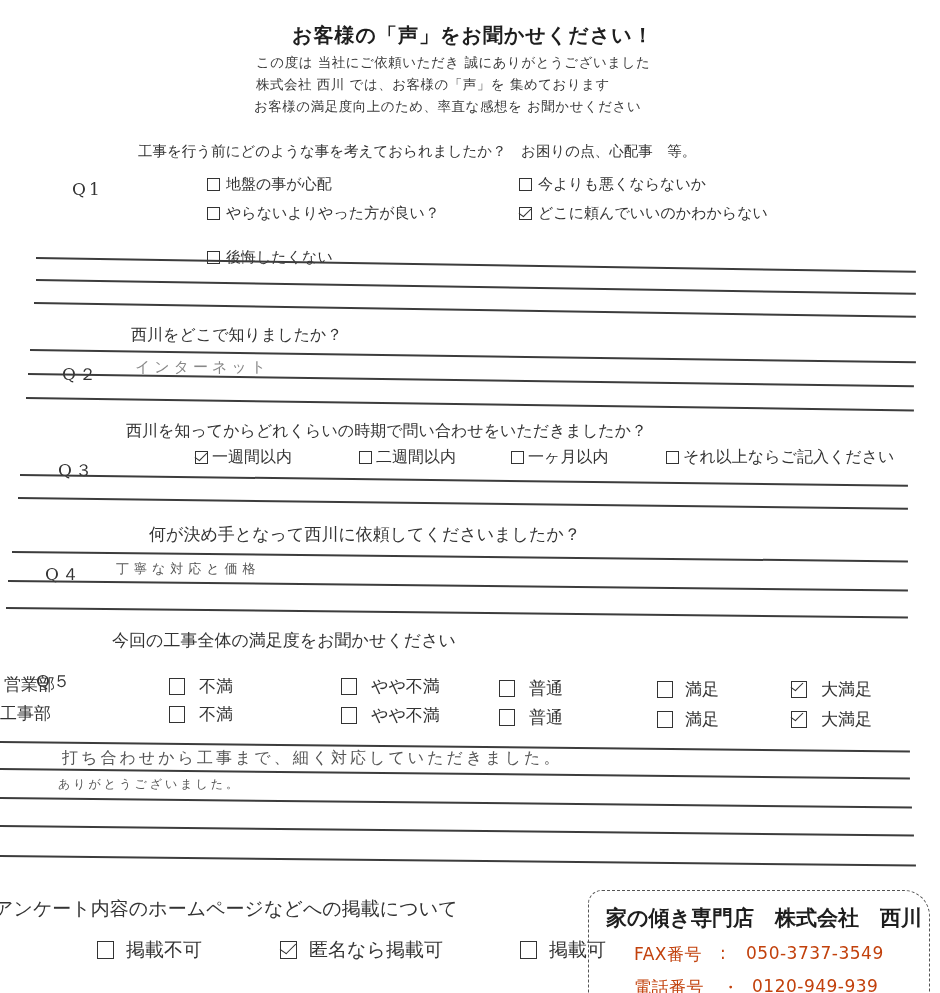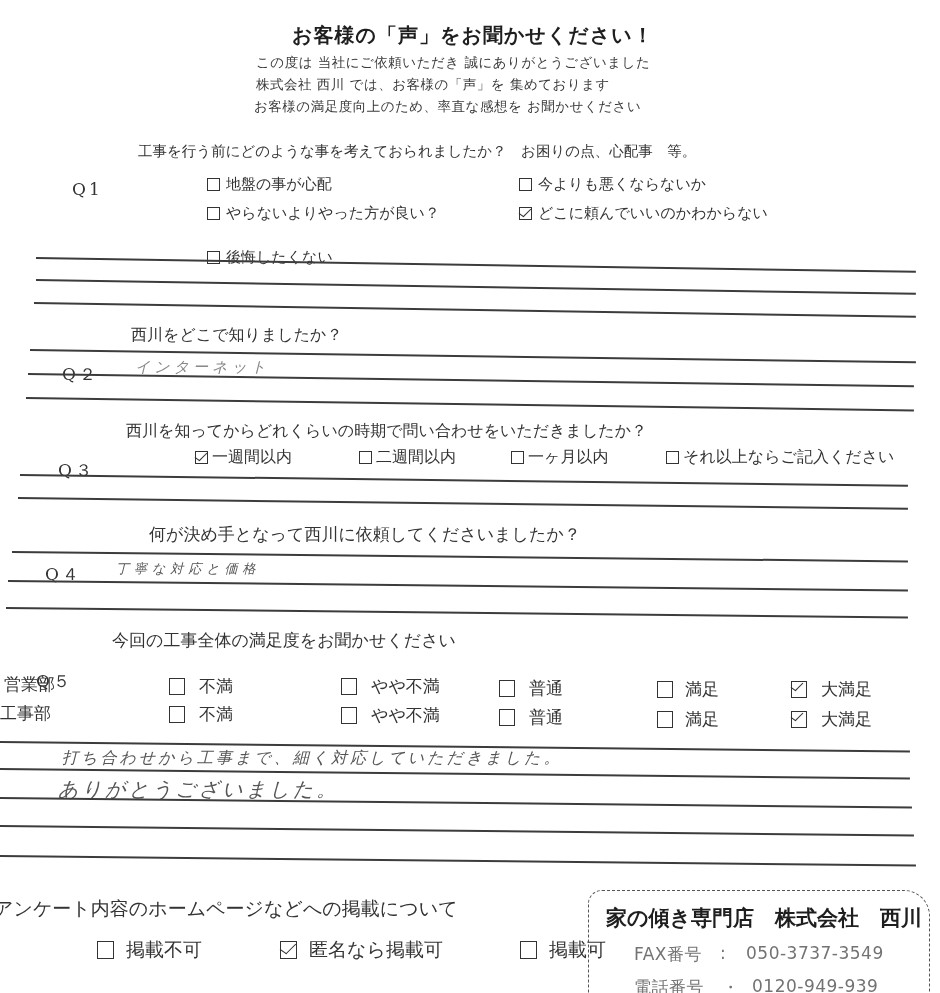--- a/index.html
+++ b/index.html
@@ -10,25 +10,25 @@
   .intro{font-size:13.5px;color:#3a3a3a;letter-spacing:.5px;}
   .q{font-size:16px;color:#333;}
   .qlabel{font-family:"DejaVu Serif","Liberation Serif",serif;font-size:17px;color:#333;letter-spacing:3px;margin-top:42px;}
   .opt{font-size:15px;color:#333;display:flex;align-items:center;padding-left:39px;}
   .opt.big{font-size:19px;}
   .cb{display:inline-block;width:13px;height:13px;border:1.5px solid #333;margin-right:6px;position:relative;box-sizing:border-box;background:#fff;}
   .big .cb{width:17px;height:18px;}
   .cb.checked::after{content:"";position:absolute;left:2px;top:-2px;width:5px;height:10px;border-right:1.5px solid #333;border-bottom:1.5px solid #333;transform:rotate(35deg) skew(-10deg);}
   .big .cb.checked::after{left:3px;top:-2px;width:7px;height:13px;}
   .line{position:absolute;height:1.6px;background:#3c3c3c;transform-origin:left center;}
-  .hand{font-family:"DejaVu Sans","Liberation Sans",sans-serif;font-size:17px;color:#555;letter-spacing:5px;font-style:italic;font-weight:300;text-align:center;}
+  .hand{font-family:"DejaVu Sans","Liberation Sans",sans-serif;font-size:17px;color:#555;letter-spacing:5px;font-weight:300;text-align:center;}
   .hand.light{color:#888;font-size:15px;letter-spacing:4px;}
   .stamp{position:absolute;left:588px;top:890px;width:340px;height:120px;border:1.5px dashed #555;border-radius:14px 26px 0 0;}
   .stamp-name{font-weight:bold;font-size:21px;color:#1e1e1e;}
-  .stamp-row{font-size:17px;color:#737373;letter-spacing:.5px;}
+  .stamp-row{font-size:17px;color:#c2410c;letter-spacing:.5px;}
   .dept{font-size:17px;color:#333;}
 </style>
 </head>
 <body>
 
 <div class="abs title" style="left:292px;top:22px;">お客様の「声」をお聞かせください！</div>
 <div class="abs intro" style="left:256px;top:54px;">この度は 当社にご依頼いただき 誠にありがとうございました</div>
 <div class="abs intro" style="left:256px;top:76px;">株式会社 西川 では、お客様の「声」を 集めております</div>
 <div class="abs intro" style="left:254px;top:98px;">お客様の満足度向上のため、率直な感想を お聞かせください</div>
 
@@ -138,21 +138,21 @@
   <span>満足</span>
 </div>
 <div class="abs opt" style="left:752px;top:708px;font-size:17px;">
   <span class="cb checked" style="width:16px;height:17px;margin-right:14px;"></span>
   <span>大満足</span>
 </div>
 
 <div class="line" style="left:0px;top:741px;width:910px;transform:rotate(0.6deg);"></div>
 <div class="abs hand" style="left:62px;top:748px;font-size:16px;letter-spacing:3px;">打ち合わせから工事まで、細く対応していただきました。</div>
 <div class="line" style="left:0px;top:768px;width:910px;transform:rotate(0.6deg);"></div>
-<div class="abs hand" style="left:58px;top:776px;font-size:20px;letter-spacing:3px;">ありがとうございました。</div>
+<div class="abs hand" style="left:58px;top:776px;font-size:12px;letter-spacing:3px;">ありがとうございました。</div>
 <div class="line" style="left:0px;top:797px;width:912px;transform:rotate(0.6deg);"></div>
 <div class="line" style="left:0px;top:825px;width:914px;transform:rotate(0.6deg);"></div>
 <div class="line" style="left:0px;top:855px;width:916px;transform:rotate(0.6deg);"></div>
 
 <div class="abs" style="left:-6px;top:896px;font-size:19px;color:#333;">アンケート内容のホームページなどへの掲載について</div>
 <div class="abs opt big" style="left:58px;top:937px;">
   <span class="cb" style="margin-right:12px;"></span>
   <span>掲載不可</span>
 </div>
 <div class="abs opt big" style="left:241px;top:937px;">

